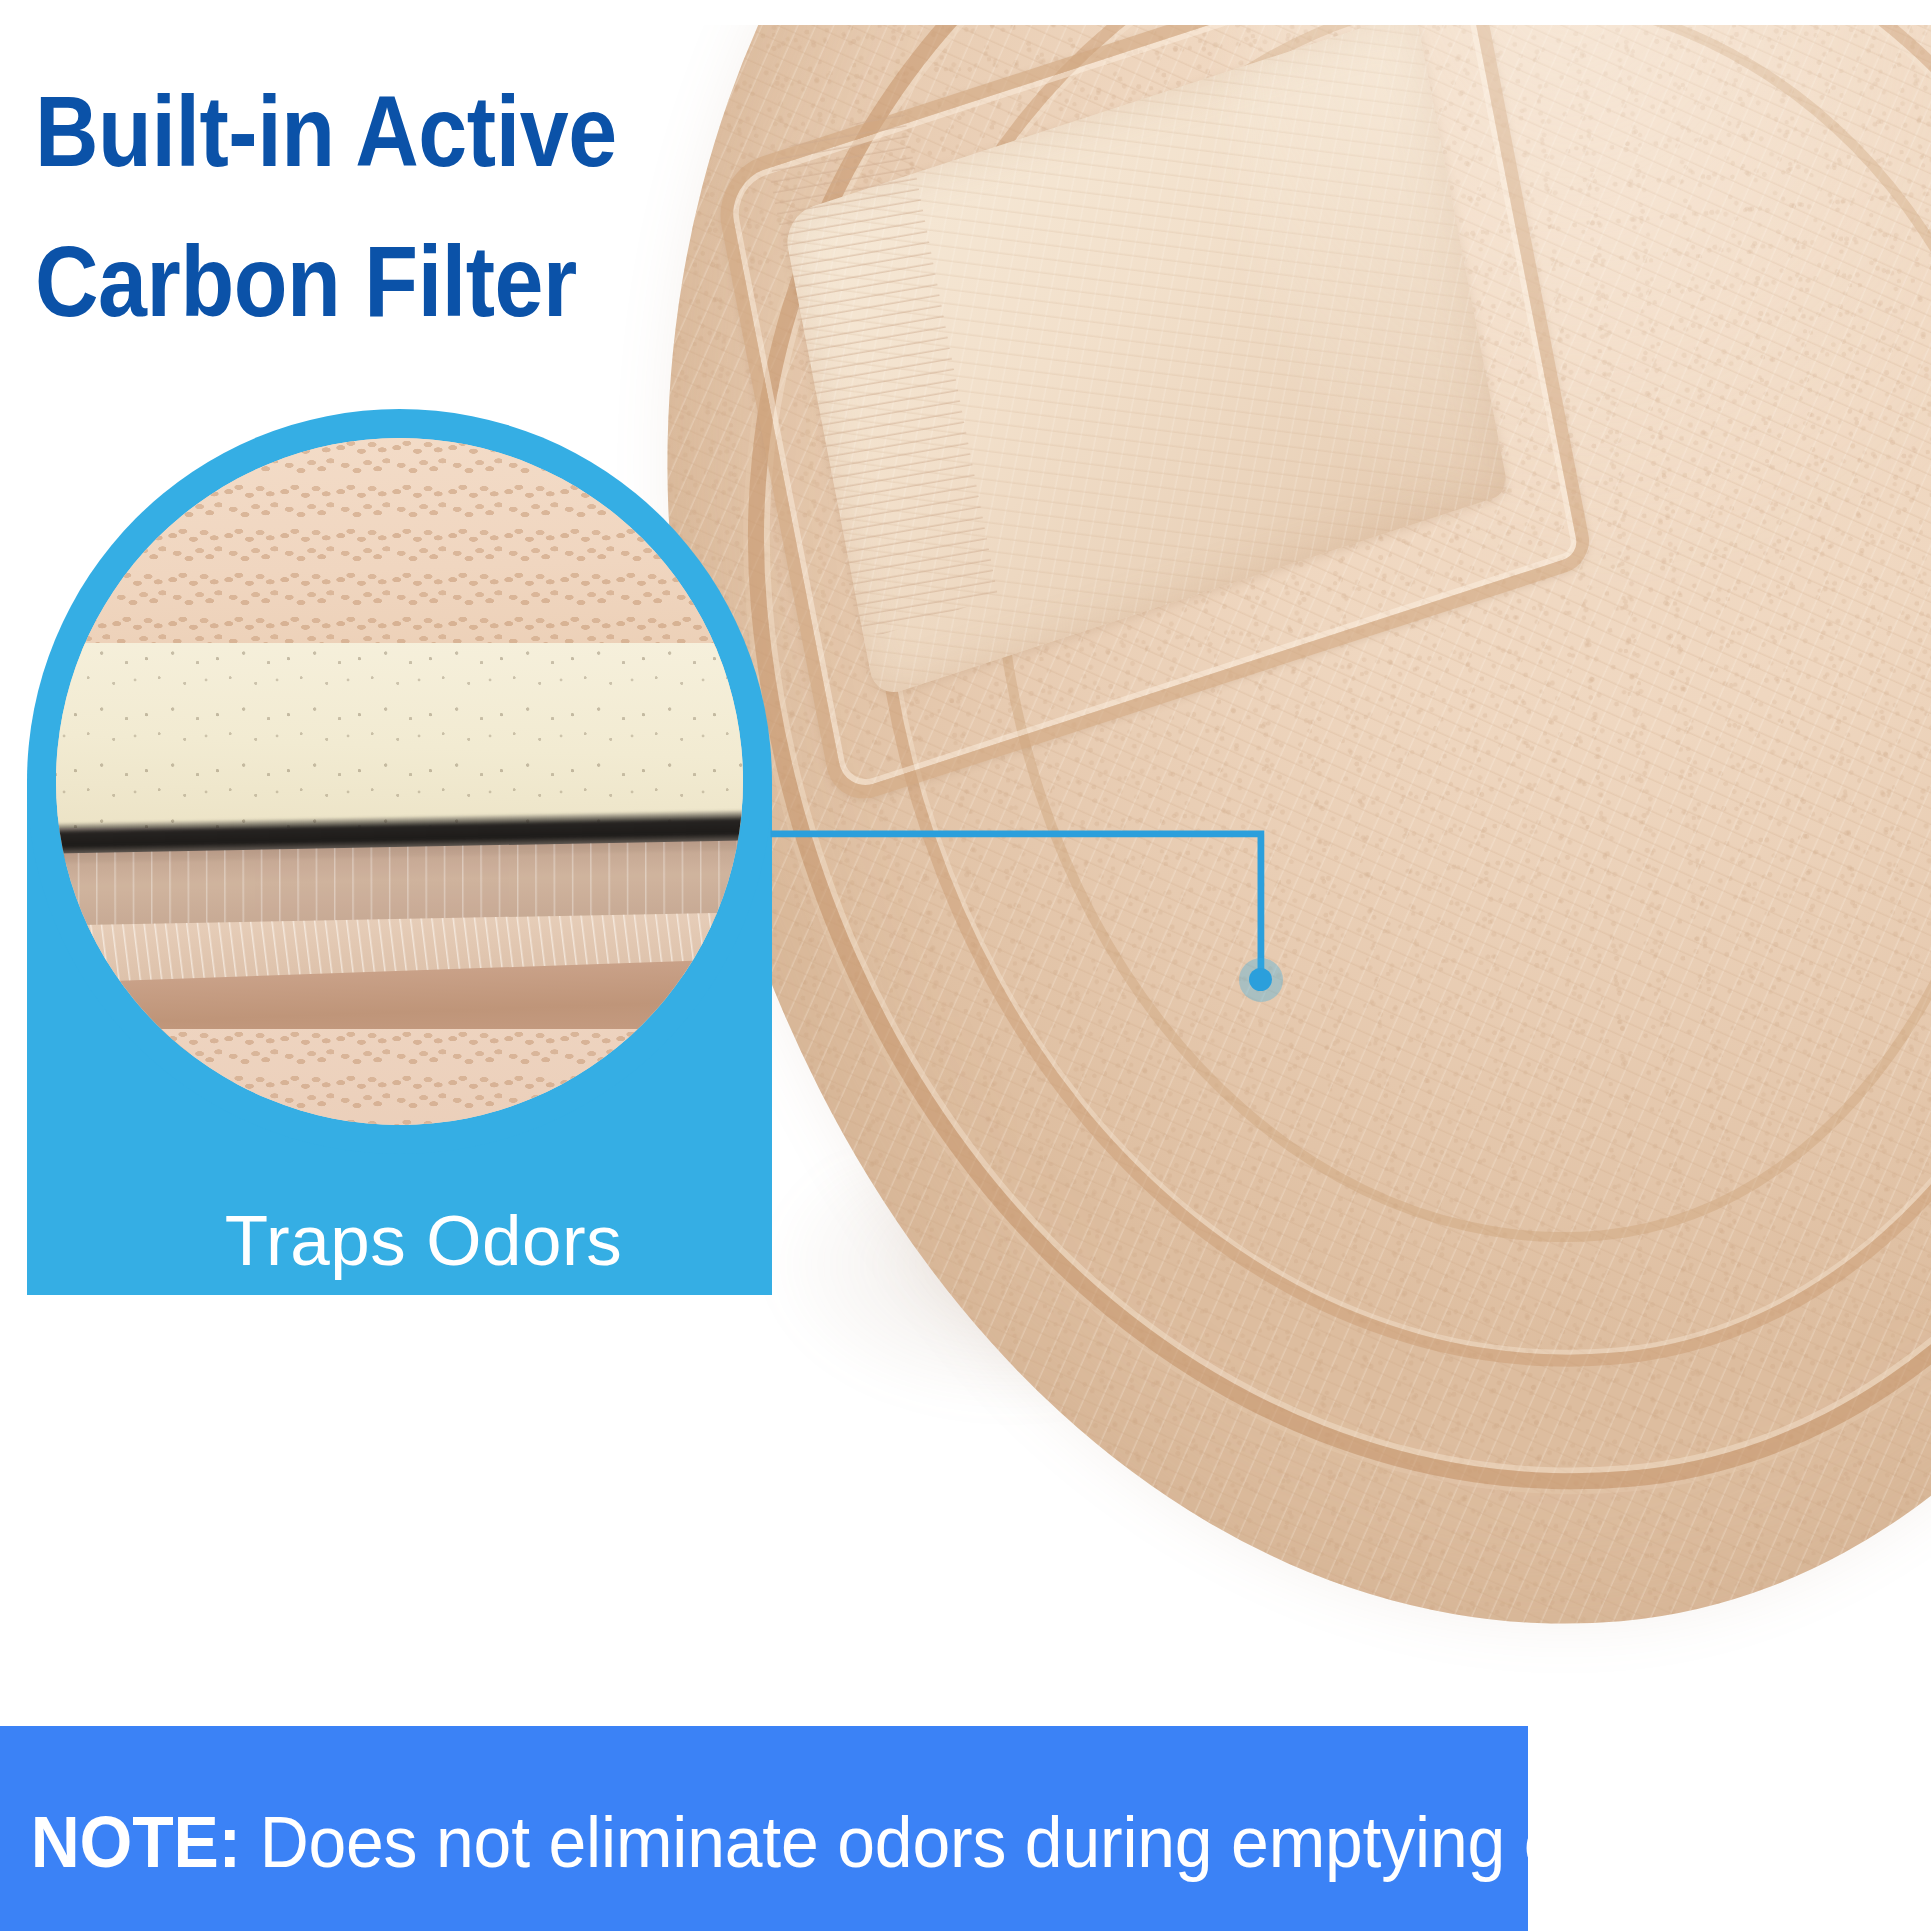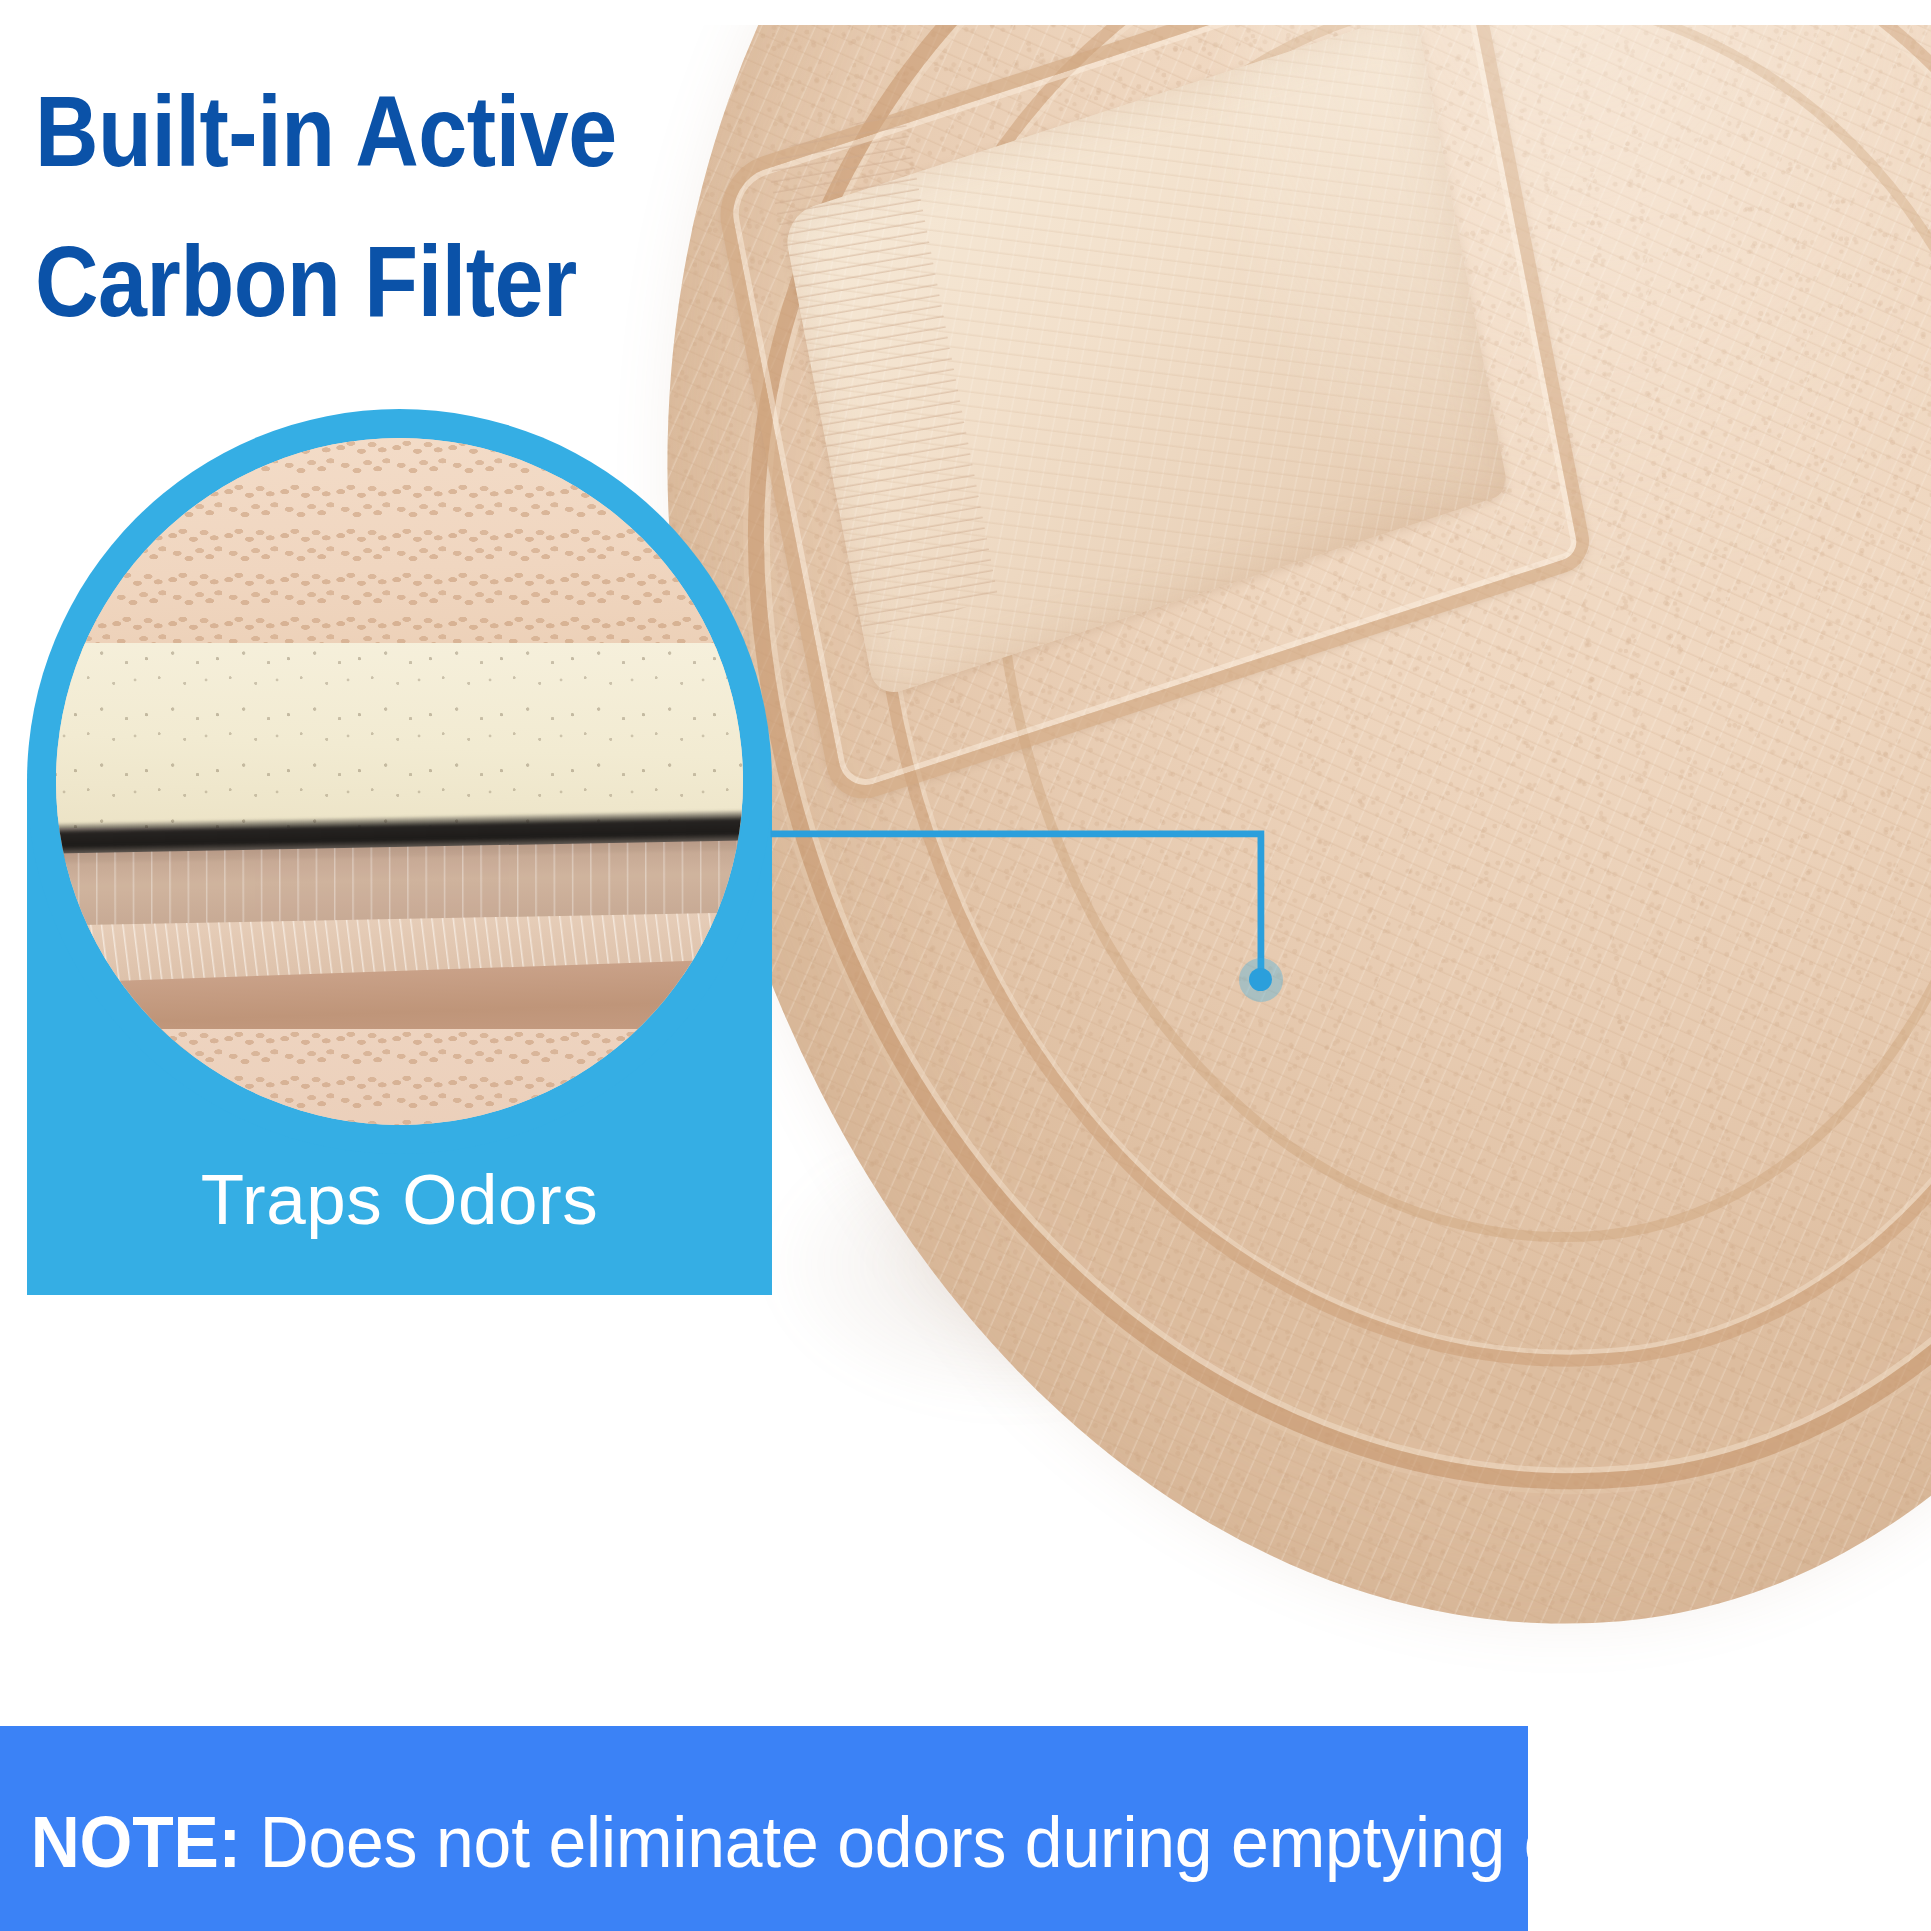--- a/index.html
+++ b/index.html
@@ -361,29 +361,30 @@
   .cs-bottom {
     top: 591px;
     height: 174px;
     background: linear-gradient(178deg, #eed4c0 0%, #e9ccb6 100%);
   }
 
   
   .callout-caption {
     position: absolute;
     left: 0;
-    top: 755px;
+    top: 796px;
     width: 745px;
     text-align: center;
     color: #ffffff;
     font-family: "Liberation Sans", "DejaVu Sans", sans-serif;
     font-weight: 400;
     font-size: 71px;
     line-height: 1;
     letter-spacing: 0.5px;
+    padding-left: 24px;
   }
 
   
   .leader {
     position: absolute;
     left: 0; top: 0;
     width: 1931px;
     height: 1701px;
     pointer-events: none;
   }

